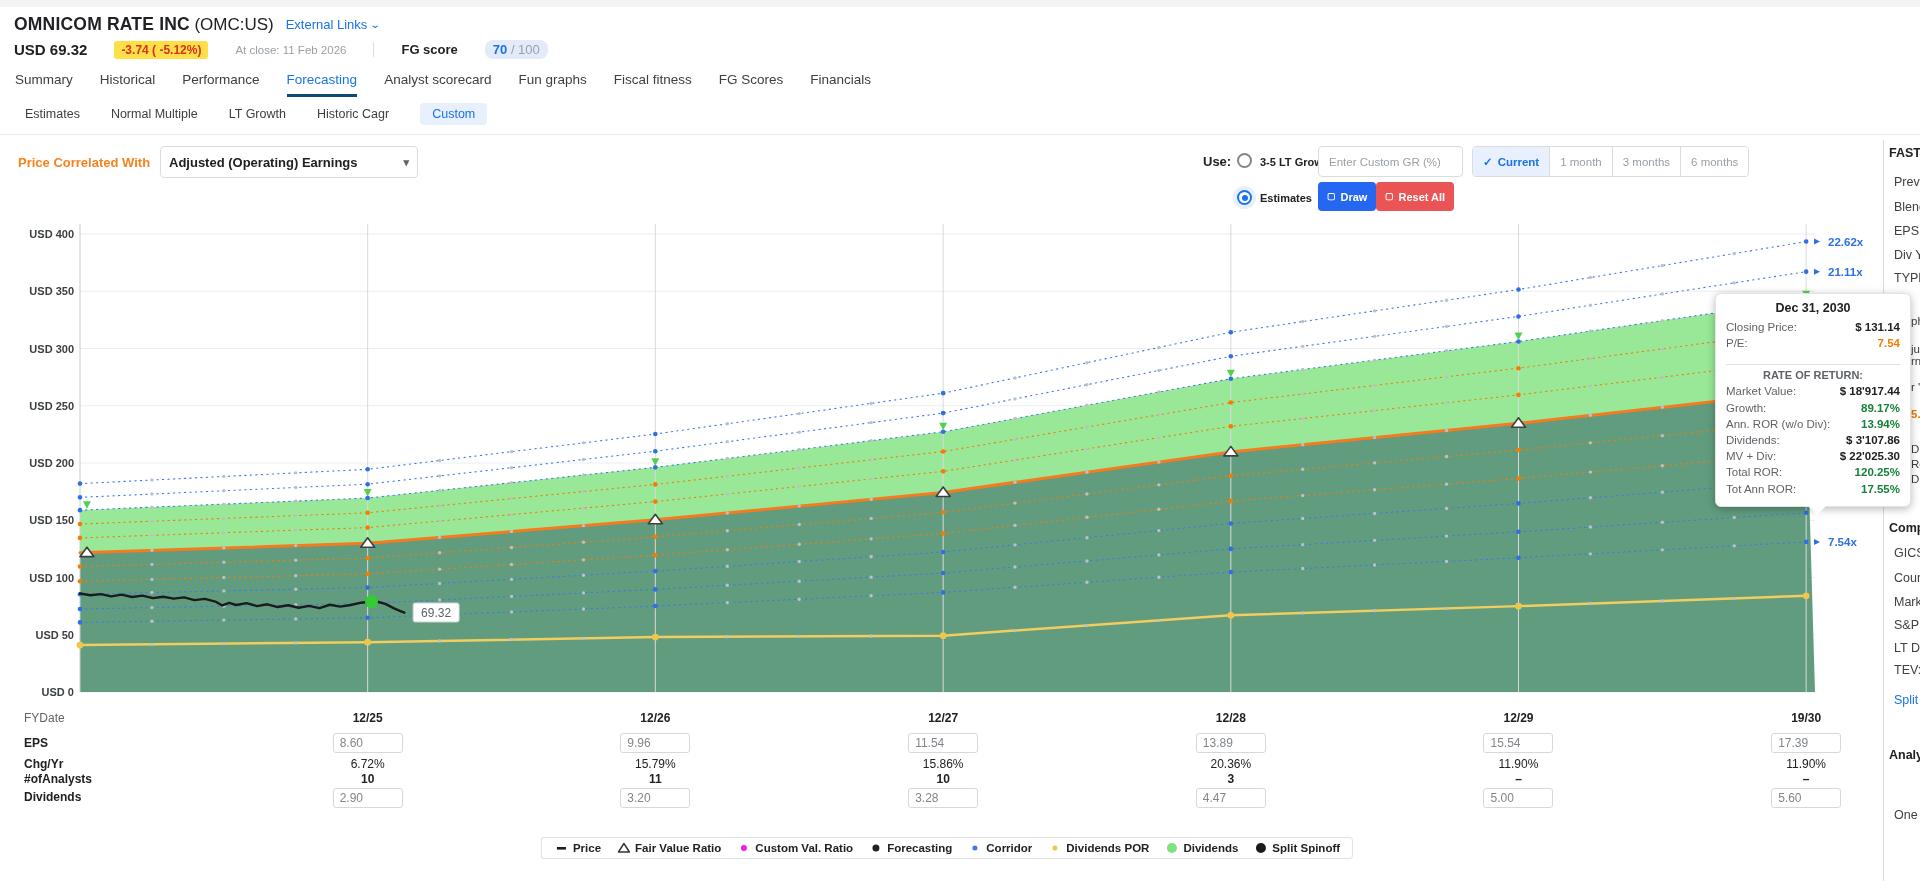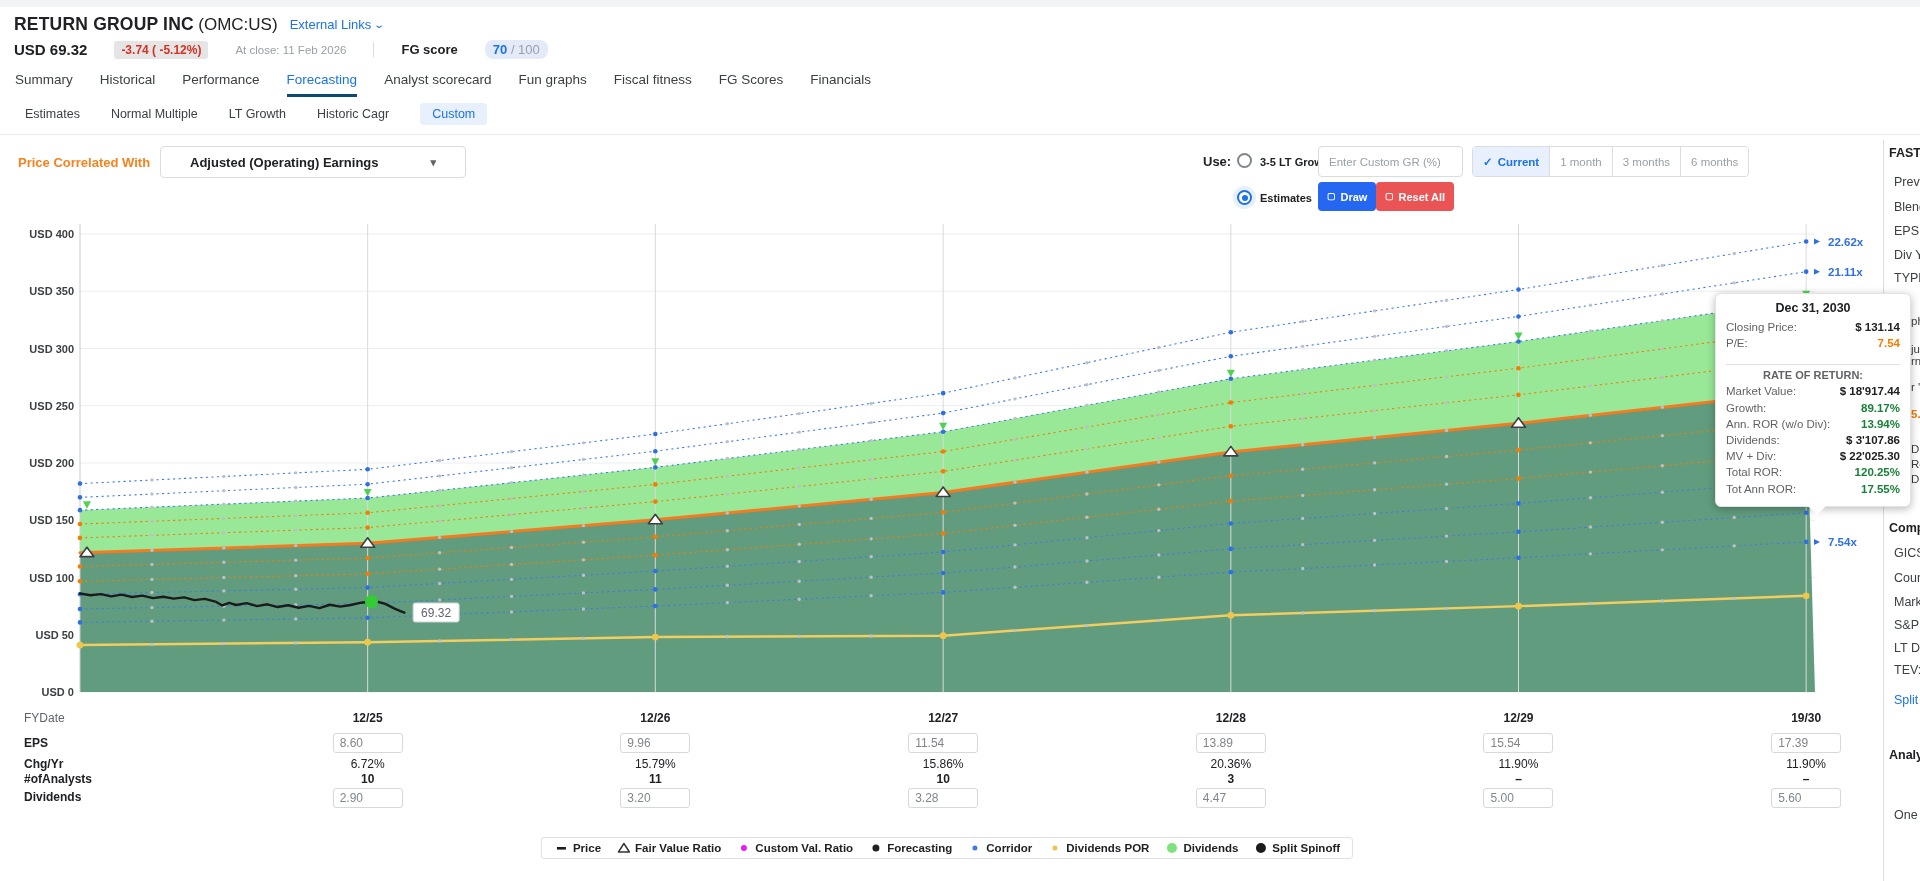--- a/index.html
+++ b/index.html
@@ -8,40 +8,40 @@
   .topstrip{position:absolute;top:0;left:0;width:100%;height:7px;background:#f1f3f4}
 
   
   .hdr1{position:absolute;left:14px;top:14px;display:flex;align-items:center;gap:12px}
   .company{font-size:17.5px;font-weight:700;letter-spacing:.2px}
   .ticker{font-size:17px;font-weight:400}
   .extlinks{font-size:13px;color:#1a73e8;display:flex;align-items:center;gap:4px;cursor:pointer}
   .chev{font-size:10px;transform:scaleX(1.4)}
   .hdr2{position:absolute;left:14px;top:40px;display:flex;align-items:center;gap:27px}
   .price{font-size:15px;font-weight:700}
-  .badge{background:#e5e5e5;color:#d93025;font-size:12px;font-weight:700;padding:2px 7px;border-radius:3px}
+  .badge{background:#fde047;color:#d93025;font-size:12px;font-weight:700;padding:2px 7px;border-radius:3px}
   .atclose{font-size:11.5px;color:#9aa0a6}
   .vdiv{width:1px;height:15px;background:#dadce0}
   .fglabel{font-size:13px;font-weight:700}
   .fgpill{background:#e3ebfa;border-radius:8px;padding:2px 8px;font-size:13px}
   .fgpill b{color:#1a73e8;font-weight:700}
   .fgpill span{color:#9aa0a6;font-weight:400}
 
   
   #main-tabs{position:absolute;left:15px;top:72px;display:flex;gap:27px;font-size:13.5px;color:#3c4043}
   .tab{padding-bottom:7px;cursor:pointer;font-weight:400}
   .tab.active{color:#1a73e8;border-bottom:3px solid #0c4a6e;font-weight:500}
   #sub-tabs{position:absolute;left:25px;top:103px;display:flex;gap:31px;align-items:center;font-size:12.5px;color:#3c4043}
   .subtab{cursor:pointer}
   .subtab.active{background:#e8f0fe;color:#1a73e8;padding:4px 12px;border-radius:4px}
   .divider{position:absolute;top:134px;left:0;width:100%;border-top:1px solid #e8eaed}
 
   
   .pcw{position:absolute;left:18px;top:155px;font-size:13px;font-weight:700;color:#f5821f}
-  .select{position:absolute;left:160px;top:146px;width:306px;height:32px;border:1px solid #dadce0;border-radius:4px;display:flex;align-items:center;justify-content:space-between;padding:0 29px;box-sizing:border-box;font-size:13px;font-weight:700;color:#202124;cursor:pointer}
+  .select{position:absolute;left:160px;top:146px;width:258px;height:32px;border:1px solid #dadce0;border-radius:4px;display:flex;align-items:center;justify-content:space-between;padding:0 8px;box-sizing:border-box;font-size:13px;font-weight:700;color:#202124;cursor:pointer}
   .select .caret{color:#5f6368;font-size:11px}
   .uselbl{position:absolute;left:1203px;top:154px;font-size:13px;font-weight:700}
   .radio{position:absolute;width:15px;height:15px;border-radius:50%;box-sizing:border-box;cursor:pointer}
   .radio.off{border:2px solid #80868b;background:#fff}
   .radio.on{border:2px solid #1a73e8;background:#fff;box-shadow:0 0 0 4px #e8f0fe}
   .radio.on::after{content:'';position:absolute;left:2.5px;top:2.5px;width:6px;height:6px;border-radius:50%;background:#1a73e8}
   .rlbl{position:absolute;font-size:11px;font-weight:700;color:#202124}
   .grinput{position:absolute;left:1318px;top:146px;width:145px;height:31px;box-sizing:border-box;border:1px solid #dadce0;border-radius:4px;padding:0 10px;font-size:11.5px;color:#202124;font-family:"Liberation Sans",sans-serif}
   .grinput::placeholder{color:#9aa0a6}
   #segments{position:absolute;left:1472px;top:146px;height:31px;display:flex;border:1px solid #dadce0;border-radius:4px;overflow:hidden;box-sizing:border-box}
@@ -86,21 +86,21 @@
   .tt-sec{border-top:1px solid #e0e0e0;margin-top:13px;padding-top:4px;text-align:center;font-size:11px;font-weight:700;color:#5f6368;margin-bottom:2px}
   .c-dark{color:#202124}.c-green{color:#188038}.c-orange{color:#f57c00}
 </style>
 </head>
 <body>
 
 <div class="app">
   <div class="topstrip"></div>
 
   <div class="hdr1">
-    <span><b class="company">RETURN GROUP INC</b> <span class="ticker">(OMC:US)</span></span>
+    <span><b class="company">OMNICOM RATE INC</b> <span class="ticker">(OMC:US)</span></span>
     <span class="extlinks">
       <span>External Links</span>
       <span class="chev">⌄</span>
     </span>
   </div>
   <div class="hdr2">
     <span class="price">USD 69.32</span>
     <span class="badge">-3.74 ( -5.12%)</span>
     <span class="atclose">At close: 11 Feb 2026</span>
     <span class="vdiv"></span>

